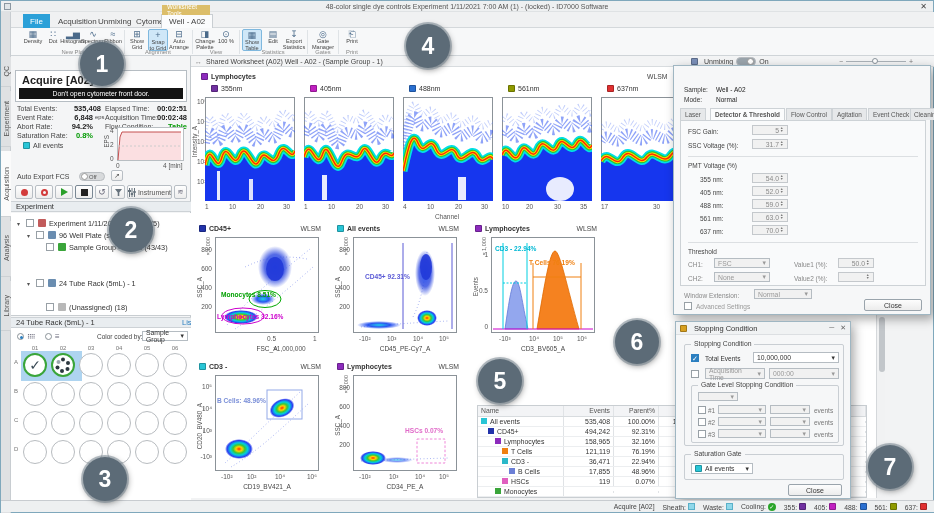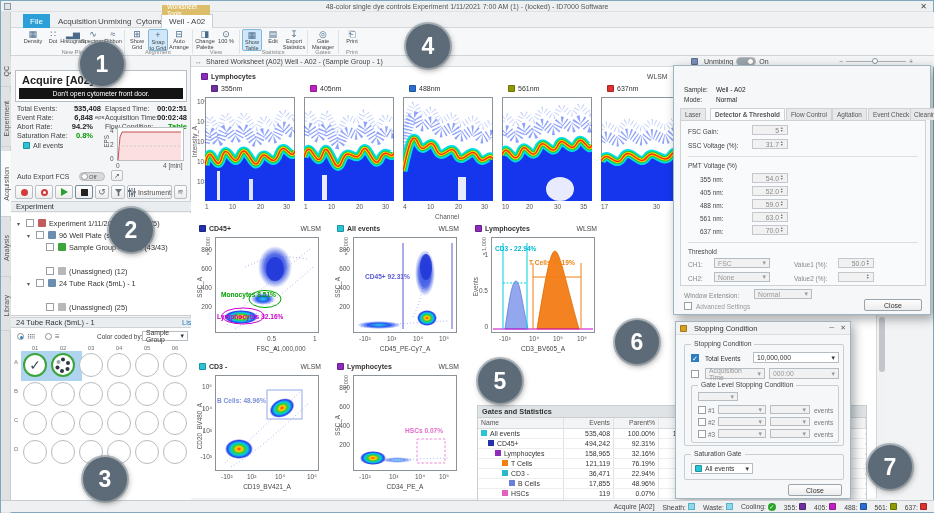--- a/index.html
+++ b/index.html
@@ -341,35 +341,30 @@
       <span class="exp" style="left:16px">▾</span>
       <span class="cb" style="left:25px"></span>
       <span class="ticon" style="left: 37px; background: rgb(106, 141, 176);"></span>
       <span class="tlabel" style="left:48px">96 Well Plate (standard) - 1</span>
     </div>
     <div class="trow" style="top:28px">
       <span class="cb" style="left:35px"></span>
       <span class="ticon" style="left: 47px; background: rgb(58, 165, 58);"></span>
       <span class="tlabel" style="left:58px">Sample Group - beads (43/43)</span>
     </div>
-    <div class="trow" style="top:52px">
-      <span class="cb" style="left:35px"></span>
-      <span class="ticon" style="left: 47px; background: rgb(184, 184, 184);"></span>
-      <span class="tlabel" style="left:58px">(Unassigned) (12)</span>
-    </div>
     <div class="trow" style="top:64px">
       <span class="exp" style="left:16px">▾</span>
       <span class="cb" style="left:25px"></span>
       <span class="ticon" style="left: 37px; background: rgb(106, 141, 176);"></span>
       <span class="tlabel" style="left:48px">24 Tube Rack (5mL) - 1</span>
     </div>
     <div class="trow" style="top:88px">
       <span class="cb" style="left:35px"></span>
       <span class="ticon" style="left: 47px; background: rgb(184, 184, 184);"></span>
-      <span class="tlabel" style="left:58px">(Unassigned) (25)</span>
+      <span class="tlabel" style="left:58px">(Unassigned) (18)</span>
     </div>
   </div>
 
   <div class="panelhdr" style="left:10px;top:316px;width:180px;height:11px">
     <span>24 Tube Rack (5mL) - 1</span>
     <span style="margin-left:auto;width:9px;overflow:hidden;white-space:nowrap;color:#2b7fc0">List</span>
   </div>
   <div class="abs" style="left:10px;top:327px;width:180px;height:172px;background:#fff"></div>
   <span class="radio on" style="position:absolute;left:16px;top:332px"></span>
   <span class="t" style="left:26px;top:332px;letter-spacing:-1px;color:#667">⠿⠿</span>
@@ -721,21 +716,20 @@
     </svg>
     <span class="gate" style="left: 70px; top: 64px; color: rgb(224, 106, 200);">HSCs 0.07%</span>
     <span class="t" style="left:24px;top:110px">-10²</span>
     <span class="t" style="left:54px;top:110px">10³</span>
     <span class="t" style="left:80px;top:110px">10⁴</span>
     <span class="t" style="left:104px;top:110px">10⁵</span>
     <span class="t" style="left:18px;top:120px;width:104px;text-align:center;color:#444">CD34_PE_A</span>
   </div>
 
   <div class="stable">
-    <div class="sthdr">Gates and Statistics</div>
     <div class="stcols">
       <span class="stc" style="width:86px">Name</span>
       <span class="stc num" style="width:50px">Events</span>
       <span class="stc num" style="width:45px">Parent%</span>
       <span class="stc num" style="width:45px">Total%</span>
       <span class="stc" style="flex:1"></span>
     </div>
     <div class="strow">
         <span class="stc" style="width:86px;padding-left:3px"><span class="stsq" style="background: rgb(41, 197, 214);"></span><span>All events</span></span>
         <span class="stc num" style="width:50px">535,408</span>

